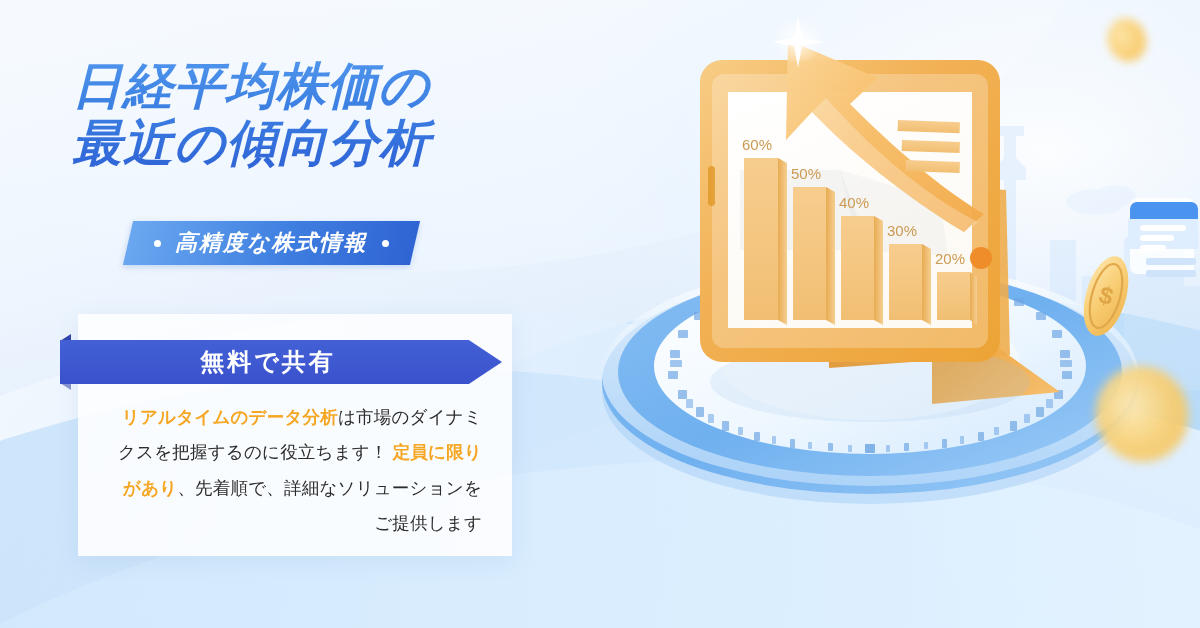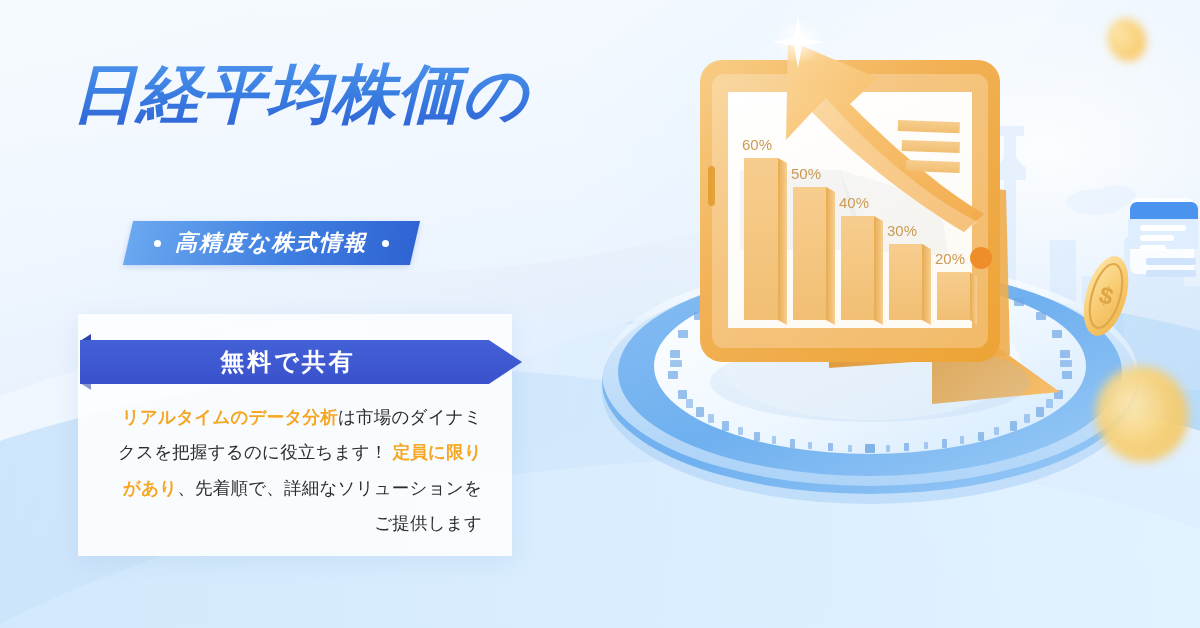--- a/index.html
+++ b/index.html
@@ -65,21 +65,21 @@
 
   
   .skyline { position:absolute; right:0; top:90px; width:300px; height:330px; opacity:.55; }
 
   
   .doccard { position:absolute; right:2px; top:192px; width:70px; height:92px; }
 
   
   .headline {
     position:absolute; left:72px; top:58px; width:560px;
-    font-size:64px; font-weight:bold; font-style:italic;
+    font-size:50px; font-weight:bold; font-style:italic;
     line-height:1.14; letter-spacing:1px;
     background:linear-gradient(180deg,#4f94ec 0%,#3b7fe2 45%,#2f63d6 100%);
     -webkit-background-clip:text; background-clip:text;
     color:transparent; -webkit-text-fill-color:transparent;
     text-shadow:none;
   }
   .headline div { white-space:nowrap; }
 
   .subribbon {
     position:absolute; left:128px; top:221px;
@@ -100,21 +100,21 @@
     color:#fff; font-size:22px; font-weight:bold; font-style:italic;
     letter-spacing:2px; white-space:nowrap;
   }
 
   
   .card {
     position:absolute; left:78px; top:314px; width:434px; height:242px;
     background:rgba(252,253,255,.93);
     box-shadow:0 6px 22px rgba(80,130,190,.10);
   }
-  .banner-wrap { position:absolute; left:80px; top:340px; width:442px; height:44px;text-decoration:underline; }
+  .banner-wrap { position:absolute; left:60px; top:340px; width:442px; height:44px;text-decoration:underline; }
   .banner {
     position:absolute; inset:0;
     background:linear-gradient(180deg,#4360d6 0%,#3a52cc 100%);
     clip-path:polygon(0 0, 92.5% 0, 100% 50%, 92.5% 100%, 0 100%);
     display:flex; align-items:center; justify-content:center;
   }
   .banner .btxt {
     color:#ffffff; font-size:24px; font-weight:bold; letter-spacing:3px;
     padding-right:26px;
   }
@@ -368,20 +368,21 @@
         <text x="0" y="8" text-anchor="middle" font-family="Liberation Sans, sans-serif" font-size="24" font-weight="bold" fill="#dfa545">$</text>
       </g>
     </svg>
 
     <div class="coin-blur-top"></div>
     <div class="coin-blur-left"></div>
   </div>
 
   <div class="headline">
     <div>日経平均株価の</div>
+    <div>最近の傾向分析</div>
   </div>
 
   <div class="subribbon">
     <div class="inner">
       <span class="dot"></span>
       <span class="txt">高精度な株式情報</span>
       <span class="dot"></span>
     </div>
   </div>
 

